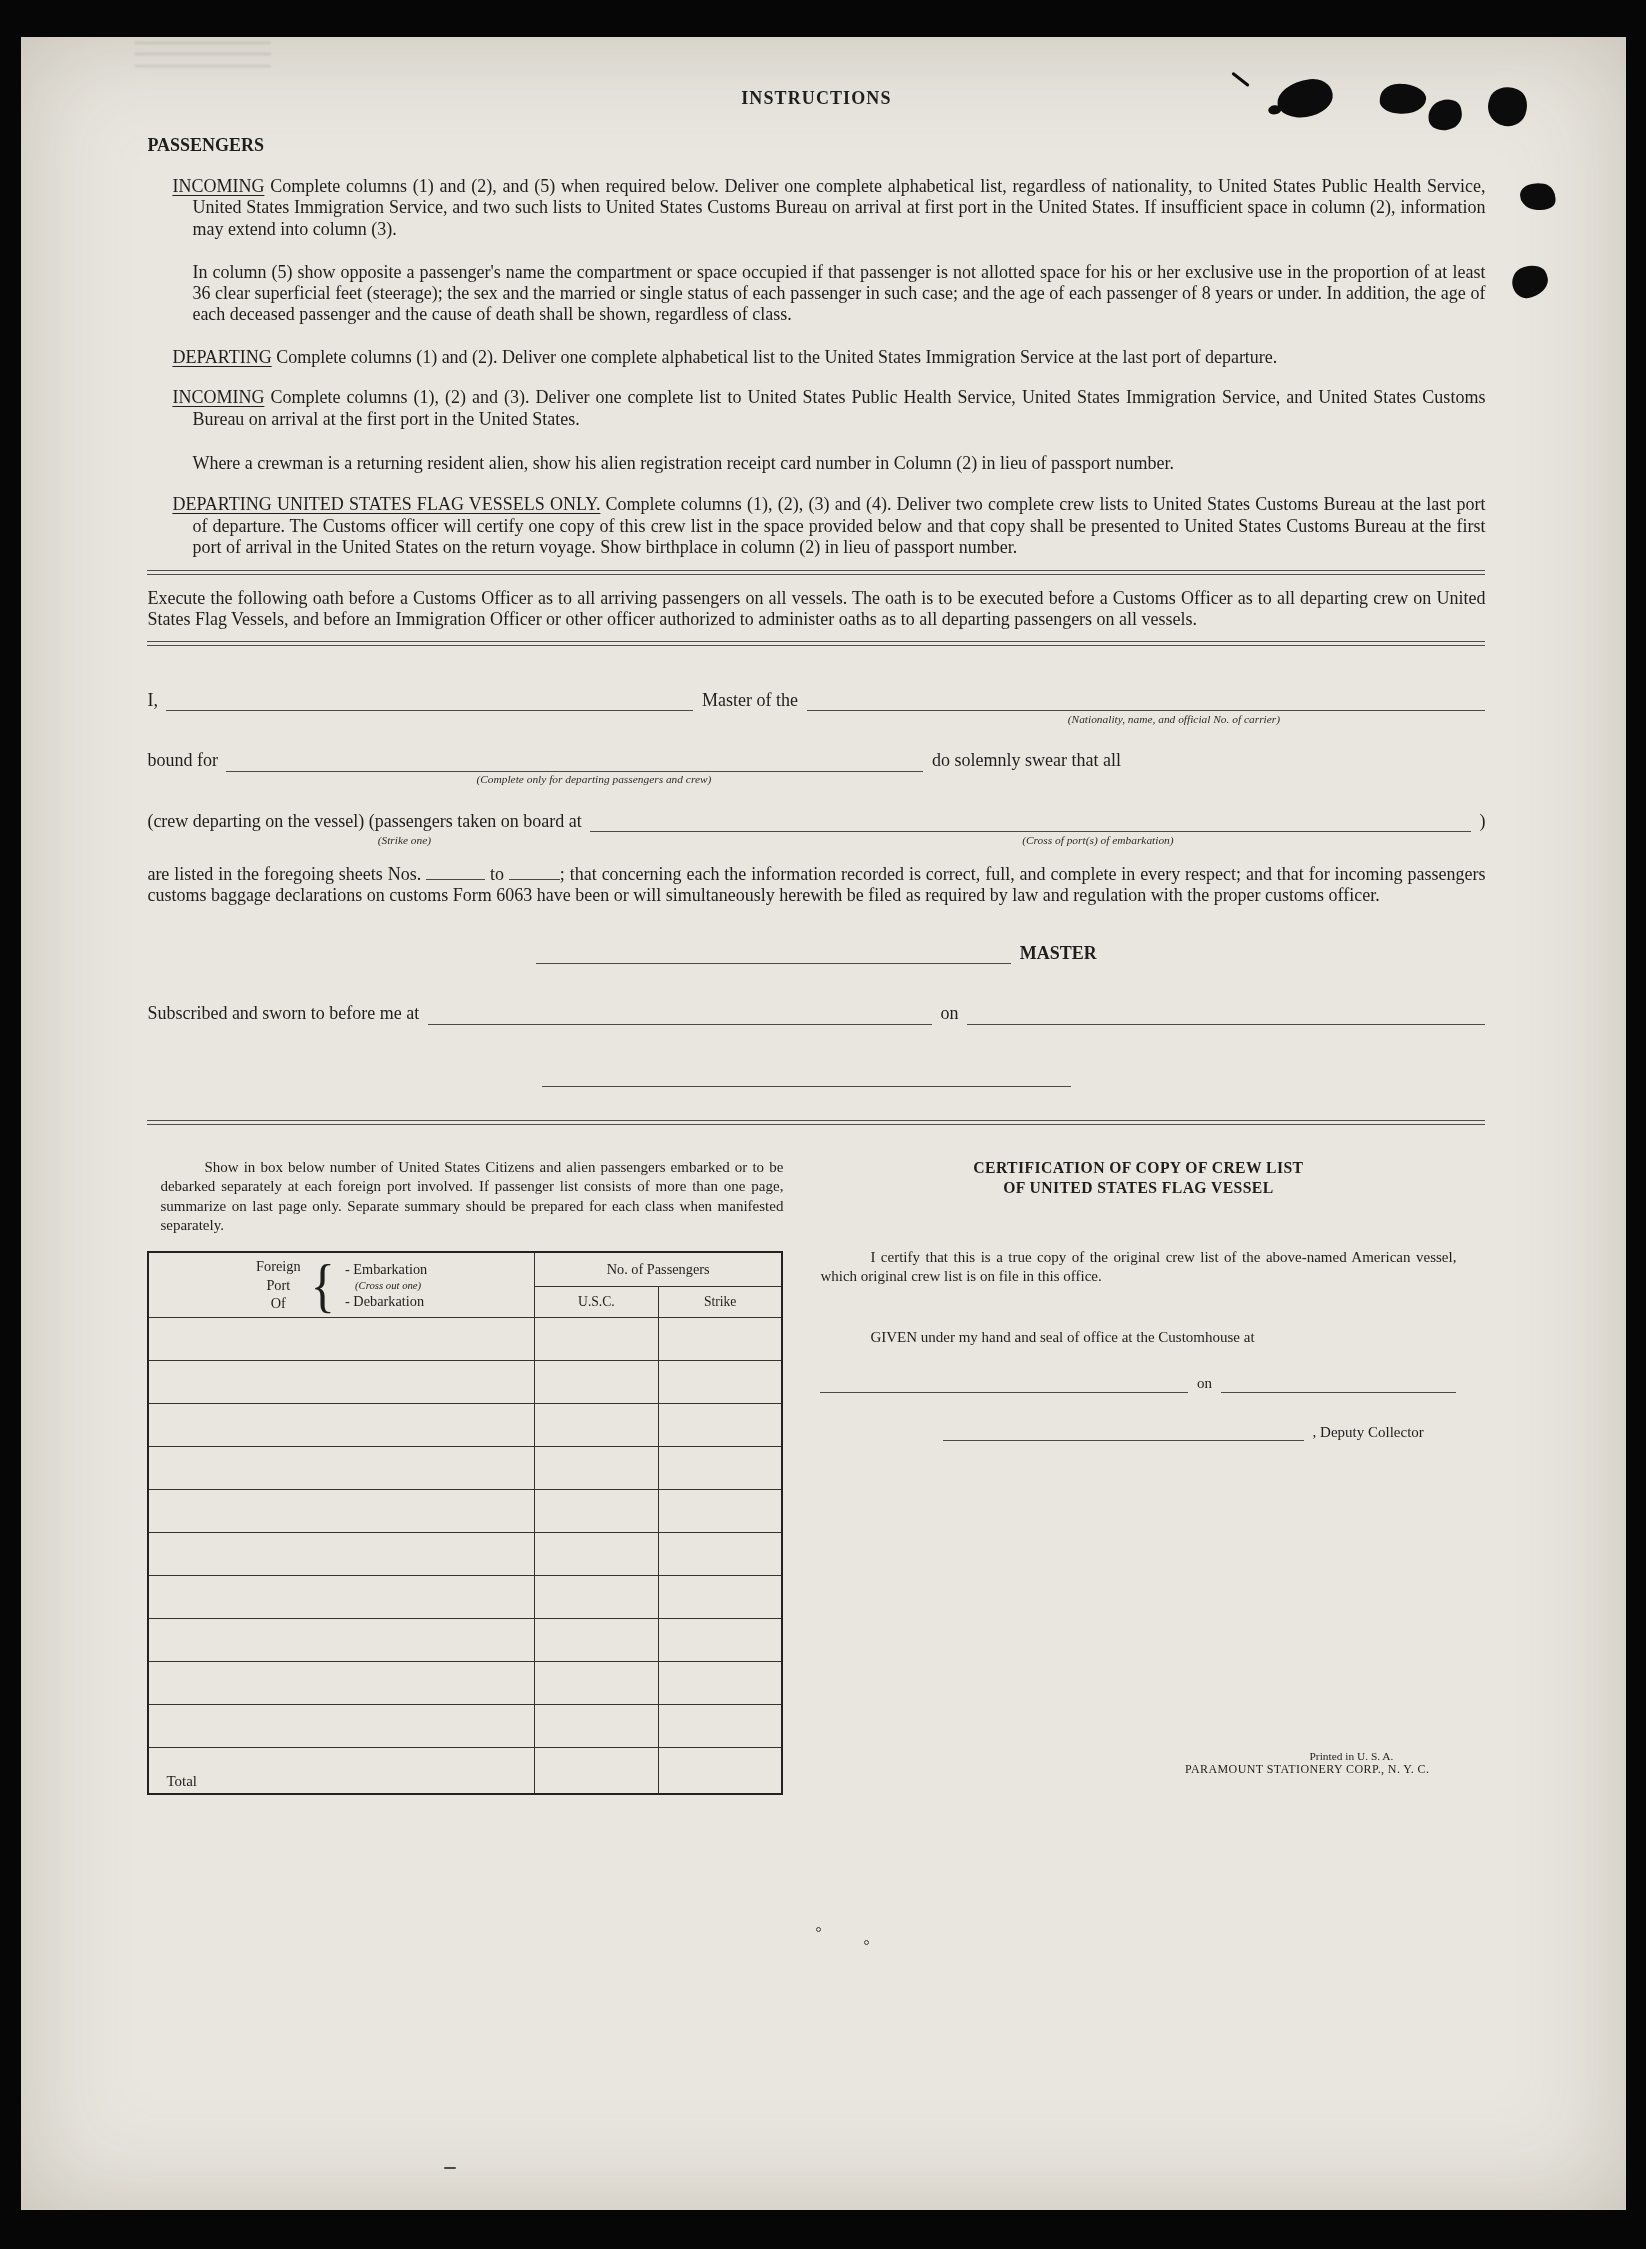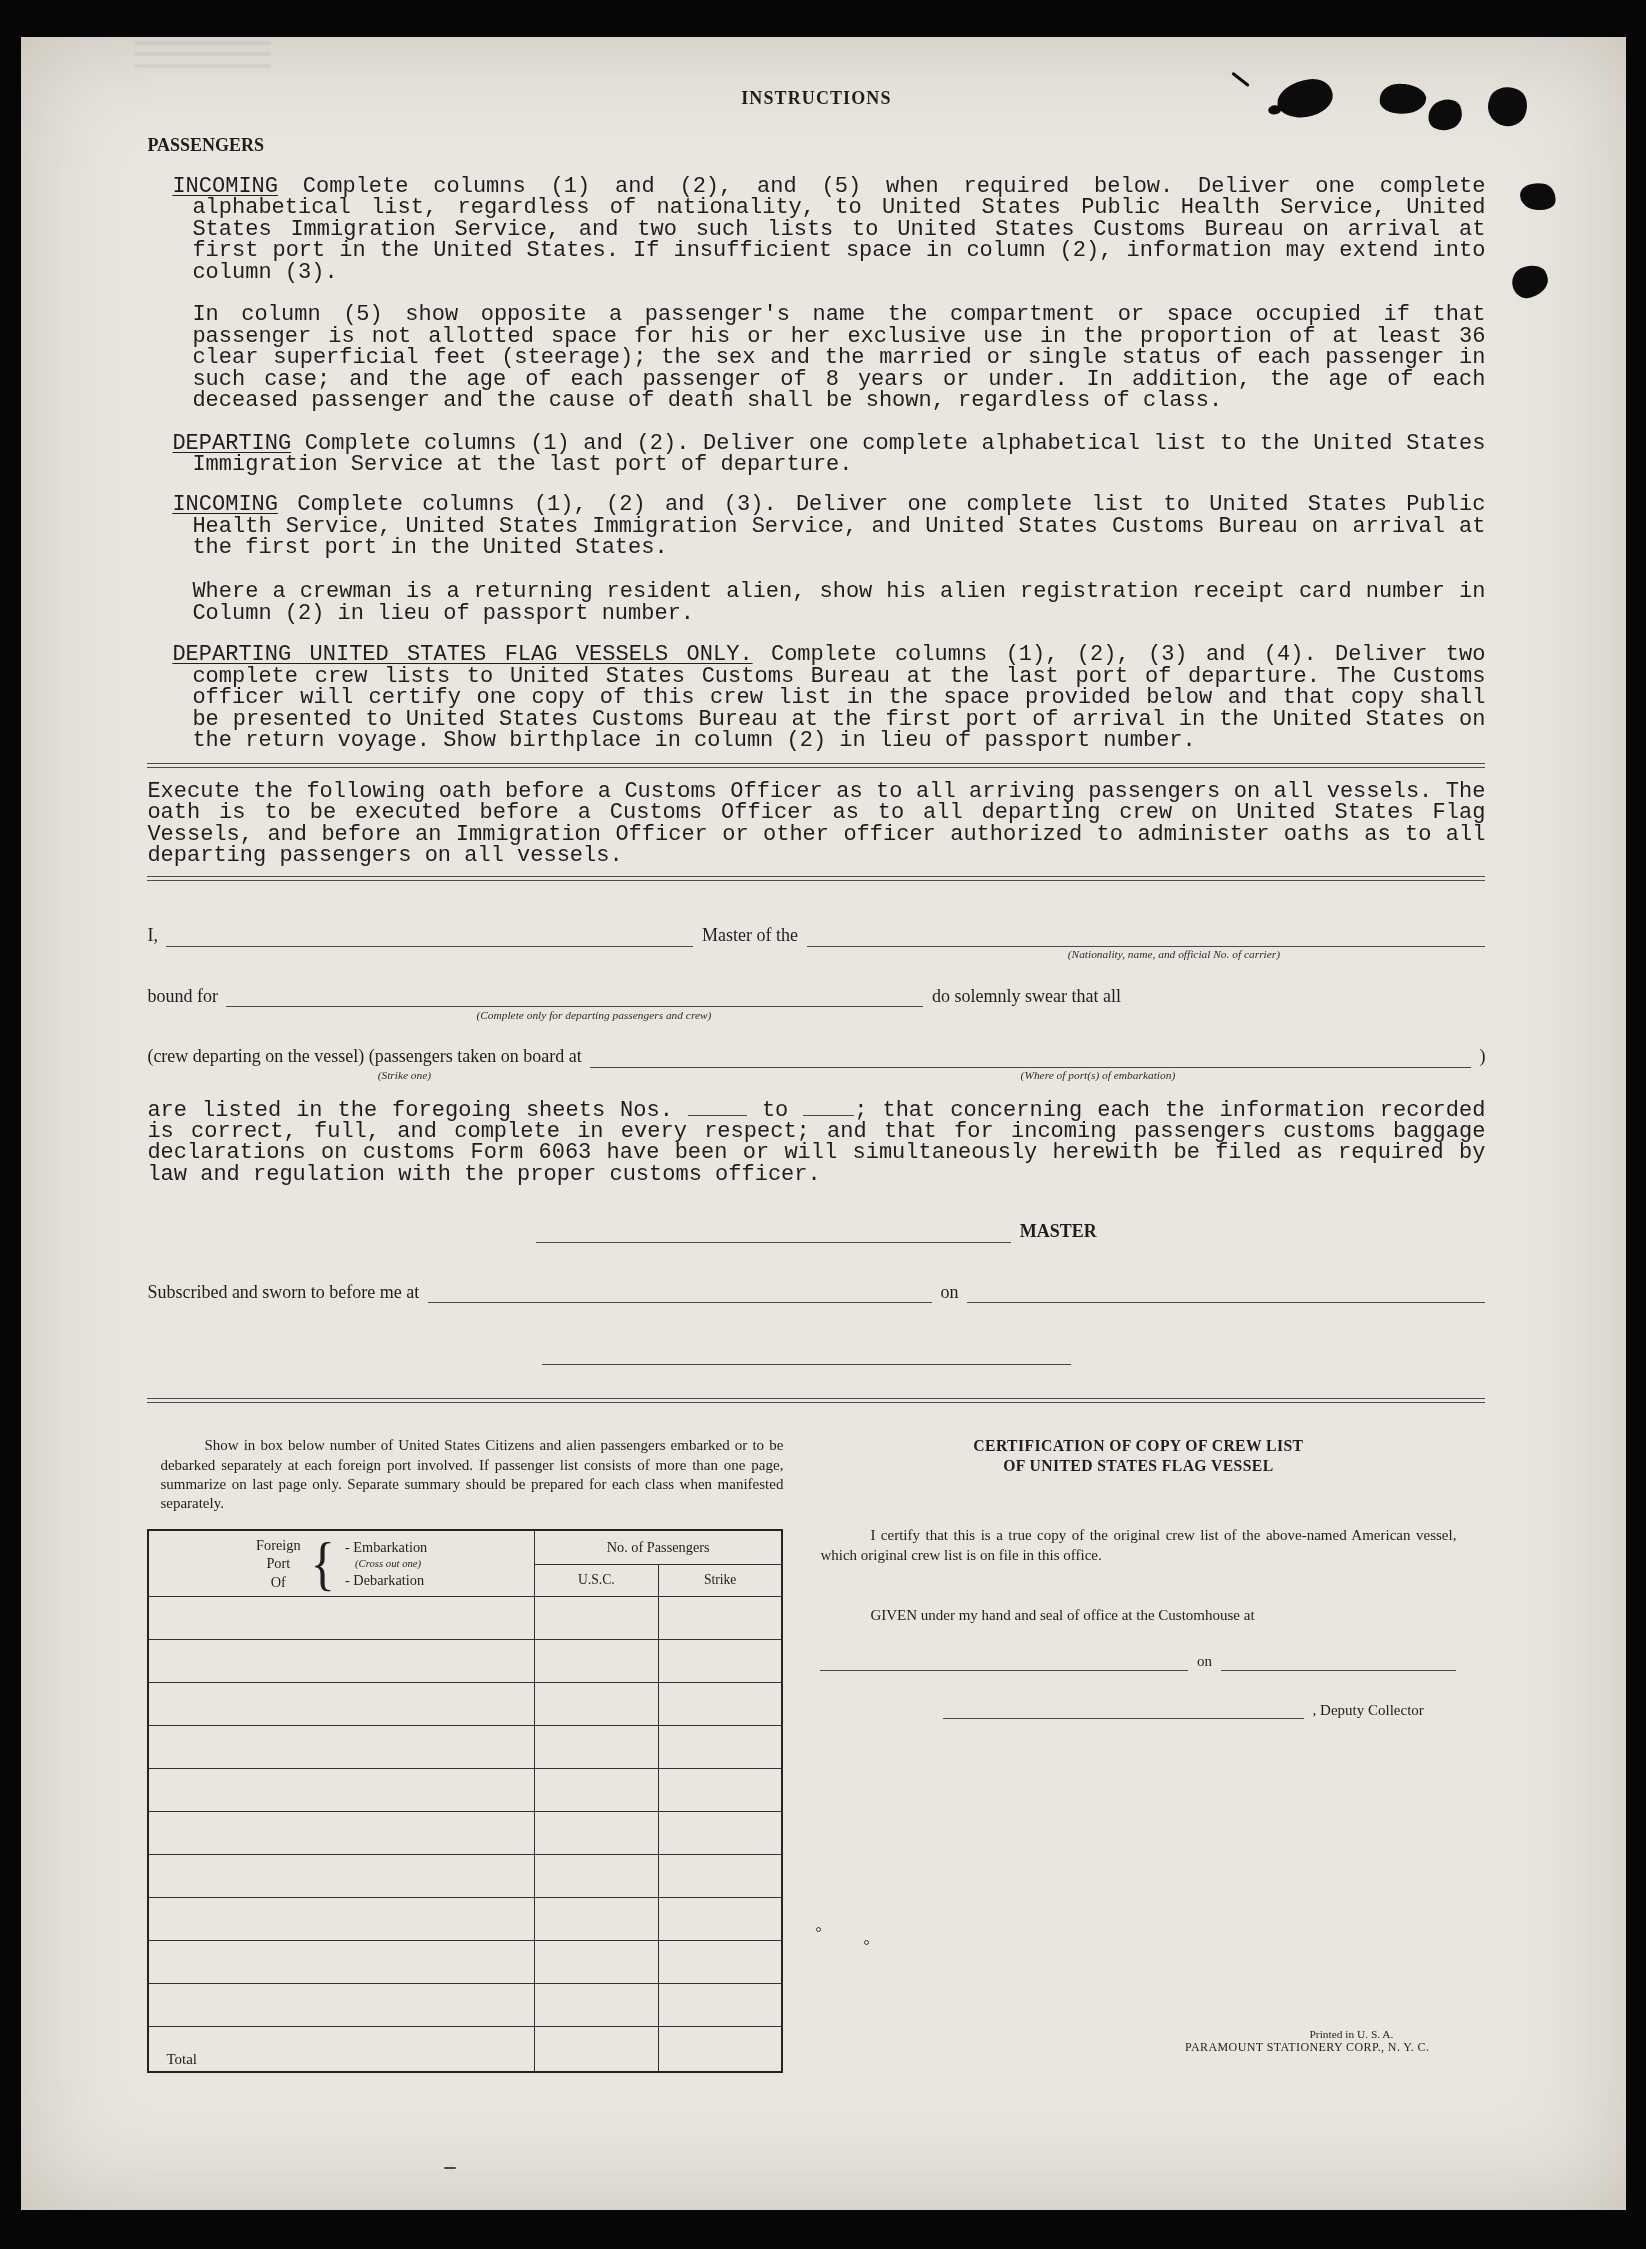--- a/index.html
+++ b/index.html
@@ -7,21 +7,21 @@
   body { background:#060606; position:relative; font-family:"Liberation Serif", serif; color:#1e1e1e; overflow:hidden; }
 
   .paper { position:absolute; left:21.4px; top:37px; width:1605px; height:2173px; background:#e9e6df;
            box-shadow: inset 0 0 107px rgba(110,100,80,.28); }
 
   .content { position:absolute; left:126px; top:51px; width:1338px; }
 
   h1.title { text-align:center; font-size:18px; font-weight:bold; letter-spacing:1.1px; }
   h2.sec { font-size:18px; font-weight:bold; }
 
-  p.body { font-size:22px; line-height:21.4px; text-align:justify;font-family:Liberation Mono, monospace; }
+  p.body { font-size:18px; line-height:21.4px; text-align:justify; }
   .hang { padding-left:45px; text-indent:-20px; }
   .ind  { padding-left:45px; }
   .ul-label { text-decoration:underline; text-underline-offset:2.9px; text-decoration-thickness:1.4px; font-weight:normal; }
 
   .rule2 { height:5px; border-top:1.4px solid #4c4c4c; border-bottom:1.4px solid #4c4c4c; }
 
   .formline { position:relative; display:flex; align-items:flex-end; gap:8.6px; font-size:18px; line-height:21.4px; }
   .formline .flabel { flex:0 0 auto; white-space:nowrap; }
   .formline.right { justify-content:center; }
   .blank { border-bottom:1.4px solid #4a4a4a; height:21.4px; flex:0 0 auto; }
@@ -131,21 +131,21 @@
       <span class="blank" style="flex:0 0 697px"></span>
       <span class="flabel">do solemnly swear that all</span>
       <span class="hint" style="left:107px; width:679px;">(Complete only for departing passengers and crew)</span>
     </div>
 
     <div class="formline" style="margin-top:39px">
       <span class="flabel">(crew departing on the vessel) (passengers taken on board at</span>
       <span class="blank grow"></span>
       <span class="flabel">)</span>
       <span class="hint" style="left:96px; width:322px;">(Strike one)</span>
-      <span class="hint" style="left:586px; width:729px;">(Where of port(s) of embarkation)</span>
+      <span class="hint" style="left:586px; width:729px;">(Cross of port(s) of embarkation)</span>
     </div>
 
     <p class="body" style="margin-top:31px"><span>are listed in the foregoing sheets Nos.</span> <span class="iblank" style="width:59px"></span> <span>to</span> <span class="iblank" style="width:51px"></span><span>; that concerning each the information recorded is correct, full, and complete in every respect; and that for incoming passengers customs baggage declarations on customs Form 6063 have been or will simultaneously herewith be filed as required by law and regulation with the proper customs officer.</span></p>
 
     <div class="formline right" style="margin-top:36px">
       <span class="blank" style="flex:0 0 475px"></span>
       <span class="flabel bold">MASTER</span>
     </div>
 
     <div class="formline" style="margin-top:39px">

